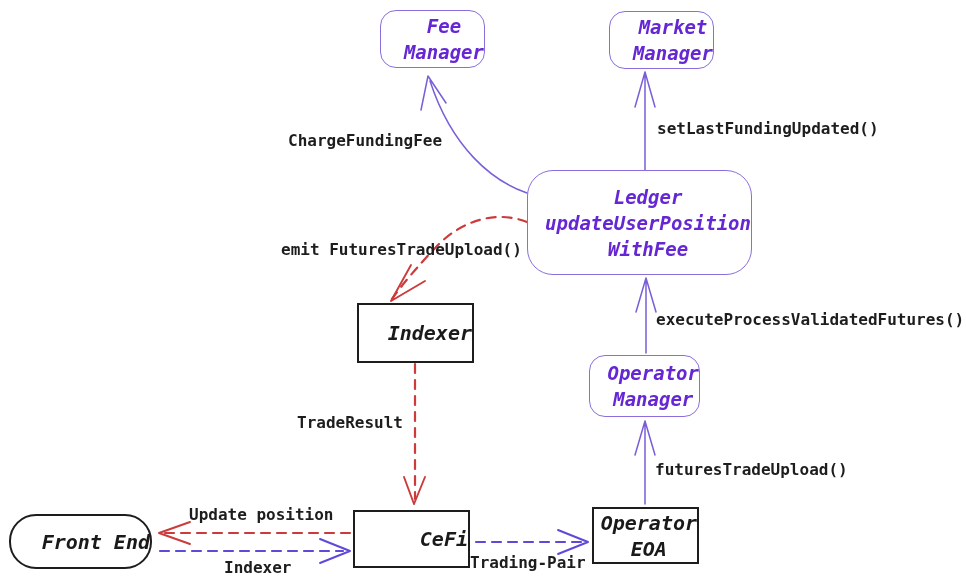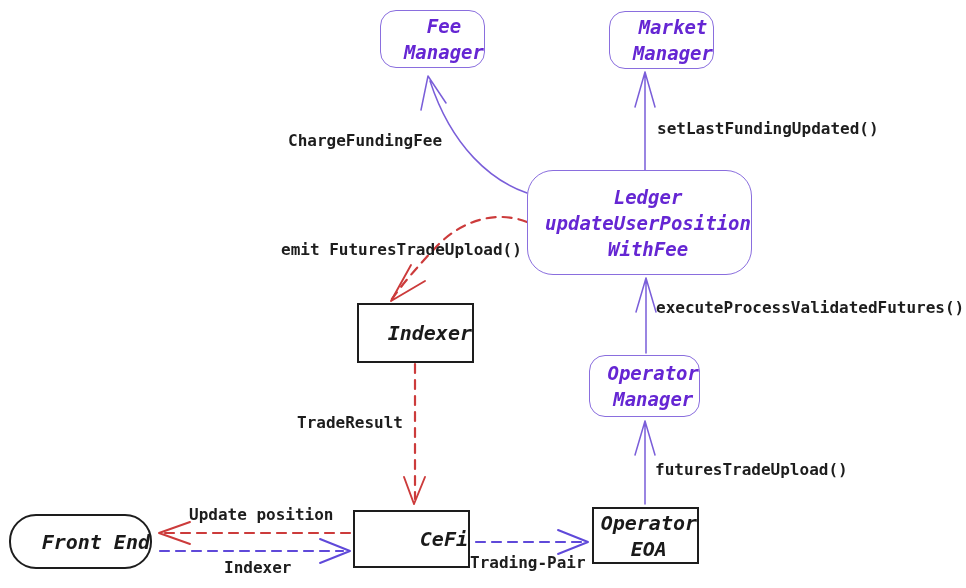--- a/index.html
+++ b/index.html
@@ -79,21 +79,21 @@
   </svg>
 
   <div class="edge-label" style="left:288px;top:131px;">ChargeFundingFee</div>
   <div class="edge-label" style="left:657px;top:119px;">setLastFundingUpdated()</div>
   <div class="edge-label" style="left:281px;top:240px;">emit FuturesTradeUpload()</div>
   <div class="edge-label" style="left:297px;top:413px;">TradeResult</div>
   <div class="edge-label" style="left:189px;top:505px;">Update position</div>
   <div class="edge-label" style="left:224px;top:558px;">Indexer</div>
   <div class="edge-label" style="left:470px;top:553px;">Trading-Pair</div>
   <div class="edge-label" style="left:655px;top:460px;">futuresTradeUpload()</div>
-  <div class="edge-label" style="left:656px;top:298px;">executeProcessValidatedFutures()</div>
+  <div class="edge-label" style="left:656px;top:310px;">executeProcessValidatedFutures()</div>
 
   <div class="node contract-node" style="left:380px;top:10px;width:105px;height:58px;">
     <span>Fee
 Manager</span>
   </div>
   <div class="node contract-node" style="left:589px;top:11px;width:105px;height:58px;margin-left:20px;">
     <span>Market
 Manager</span>
   </div>
   <div class="node contract-node big" style="left:527px;top:170px;width:225px;height:105px;">

